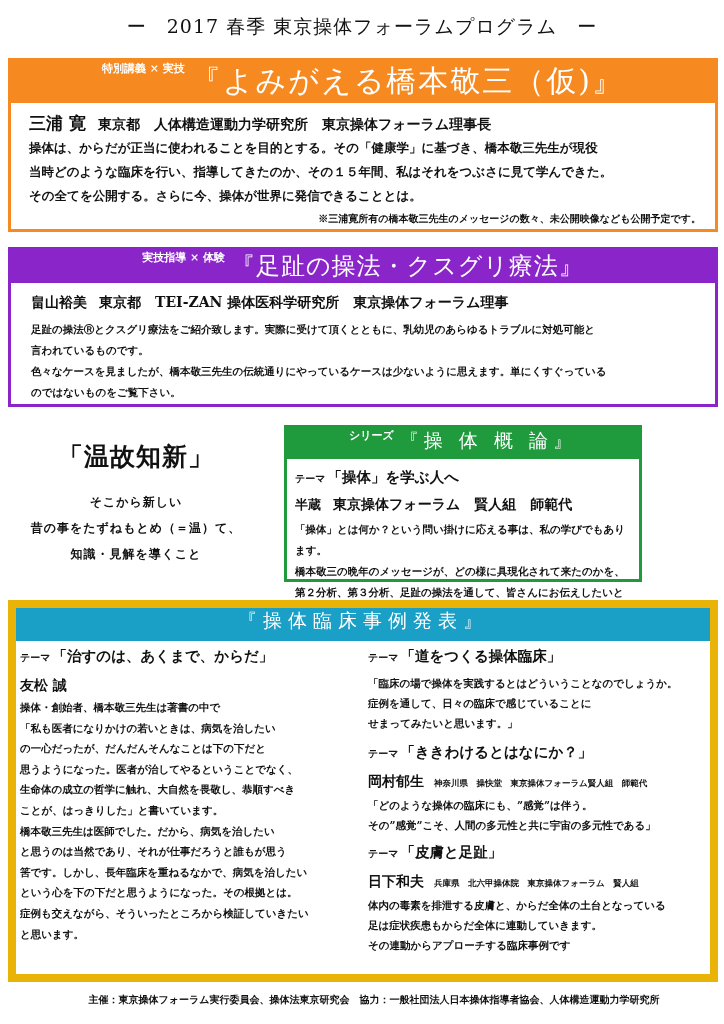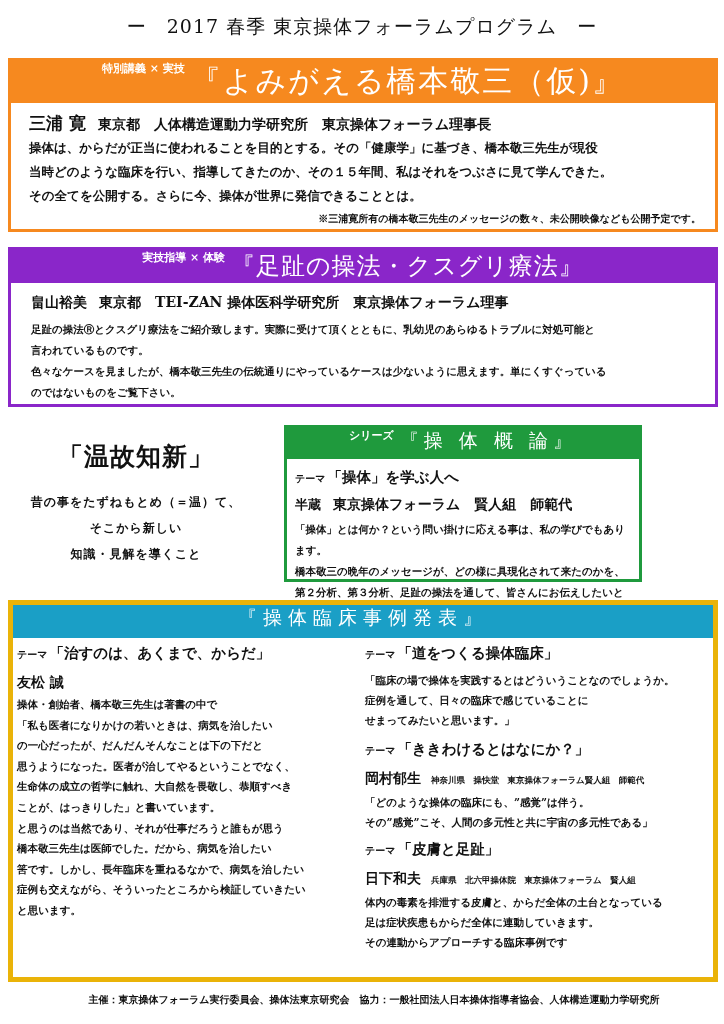--- a/index.html
+++ b/index.html
@@ -44,21 +44,21 @@
     
     .box-green { left: 264px; top: 425px; width: 358px; height: 157px; border: 3px solid #1f9a3d; margin-left: 20px; }
     .box-green .box-head { height: 31px; background: #1f9a3d; }
     .box-green .box-head .main { font-size: 19px; letter-spacing: 5px; }
     .box-green .body { position: absolute; left: 8px; top: 34px; right: 6px; font-size: 10.5px; line-height: 21px; font-weight: bold; }
     .theme-line { font-size: 14.5px; line-height: 30px; }
     .theme-line .theme-pre { font-size: 10px; margin-right: 2px; }
     .box-green .speaker-name { font-size: 13px; }
 
     
-    .box-blue { left: 8px; top: 600px; width: 710px; height: 382px; border: 5px solid #eab308; }
+    .box-blue { left: 8px; top: 600px; width: 710px; height: 382px; border: 8px solid #eab308; }
     .box-blue .box-head { height: 33px; background: #1a9fc6; }
     .box-blue .box-head .main { font-size: 19px; letter-spacing: 6px; }
     .col { position: absolute; top: 33px; font-weight: bold; }
     .col-left { left: 4px; width: 345px; }
     .col-right { left: 352px; width: 352px; }
     .col .theme-line { font-size: 14.5px; line-height: 30px; }
     .col .speaker-name { font-size: 14px; margin-right: 10px; }
     .col .speaker-aff { font-size: 8.5px; }
     .col .speaker-row { line-height: 24px; }
     .col p { font-size: 10.5px; line-height: 20.6px; white-space: pre; }
@@ -103,22 +103,22 @@
     </div>
     <div>足趾の操法Ⓡとクスグリ療法をご紹介致します。実際に受けて頂くとともに、乳幼児のあらゆるトラブルに対処可能と</div>
     <div>言われているものです。</div>
     <div>色々なケースを見ましたが、橋本敬三先生の伝統通りにやっているケースは少ないように思えます。単にくすぐっている</div>
     <div>のではないものをご覧下さい。</div>
   </div>
 </section>
 
 <div class="proverb">
   <div class="proverb-title">「温故知新」</div>
+  <div class="proverb-line">そこから新しい</div>
   <div class="proverb-line">昔の事をたずねもとめ（＝温）て、</div>
-  <div class="proverb-line">そこから新しい</div>
   <div class="proverb-line">知識・見解を導くこと</div>
 </div>
 
 <section class="box box-green">
   <div class="box-head">
     <span class="pre">シリーズ</span>
     <span class="main">『操 体 概 論』</span>
   </div>
   <div class="body">
     <div class="theme-line">
@@ -145,23 +145,24 @@
     </div>
     <div class="speaker-row">
       <span class="speaker-name">友松 誠</span>
     </div>
     <p>操体・創始者、橋本敬三先生は著書の中で</p>
     <p>「私も医者になりかけの若いときは、病気を治したい</p>
     <p>の一心だったが、だんだんそんなことは下の下だと</p>
     <p>思うようになった。医者が治してやるということでなく、</p>
     <p>生命体の成立の哲学に触れ、大自然を畏敬し、恭順すべき</p>
     <p>ことが、はっきりした」と書いています。</p>
+    <p>橋本敬三先生は医師でした。だから、病気を治したい</p>
     <p>と思うのは当然であり、それが仕事だろうと誰もが思う</p>
-    <p>橋本敬三先生は医師でした。だから、病気を治したい</p>
     <p>筈です。しかし、長年臨床を重ねるなかで、病気を治したい</p>
+    <p>という心を下の下だと思うようになった。その根拠とは。</p>
     <p>症例も交えながら、そういったところから検証していきたい</p>
     <p>と思います。</p>
   </div>
 
   <div class="col col-right">
     <div class="theme-line">
       <span class="theme-pre">テーマ</span><span>「道をつくる操体臨床」</span>
     </div>
     <p>「臨床の場で操体を実践するとはどういうことなのでしょうか。</p>
     <p>症例を通して、日々の臨床で感じていることに</p>

